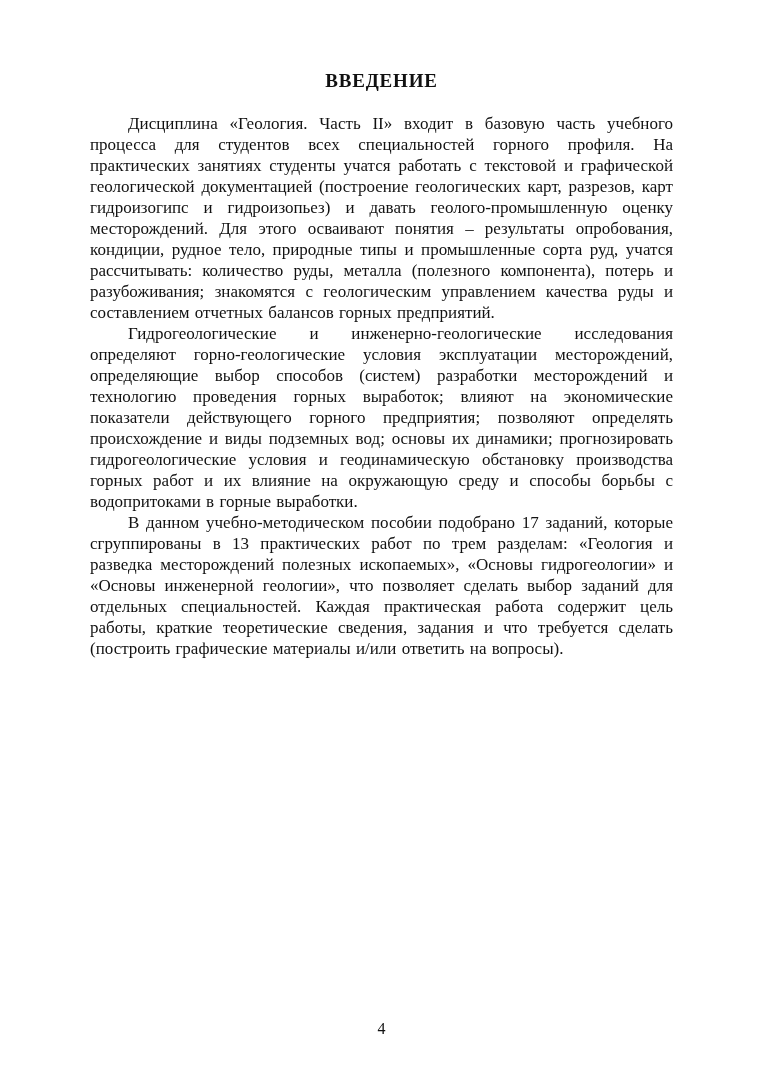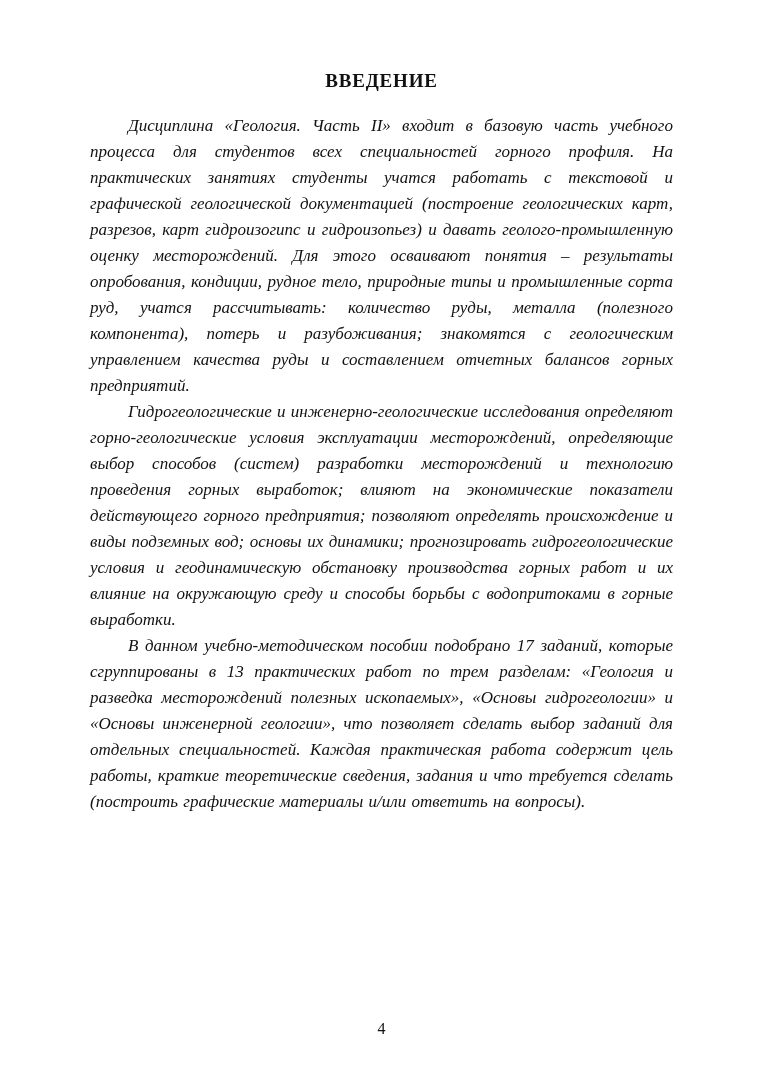--- a/index.html
+++ b/index.html
@@ -27,25 +27,24 @@
     margin: 0 0 22px 0;
     text-align: center;
     font-size: 19px;
     font-weight: bold;
     letter-spacing: 0.8px;
     line-height: 21px;
   }
   .doc-paragraph {
     margin: 0;
     font-size: 17px;
-    line-height: 26px;
+    line-height: 21px;
     text-align: justify;
     text-indent: 38px;
     word-spacing: 1px;
-    font-style: italic;
   }
   .page-number {
     position: absolute;
     left: 0;
     width: 100%;
     top: 1018px;
     text-align: center;
     font-size: 16px;
     line-height: 21px;
   }

